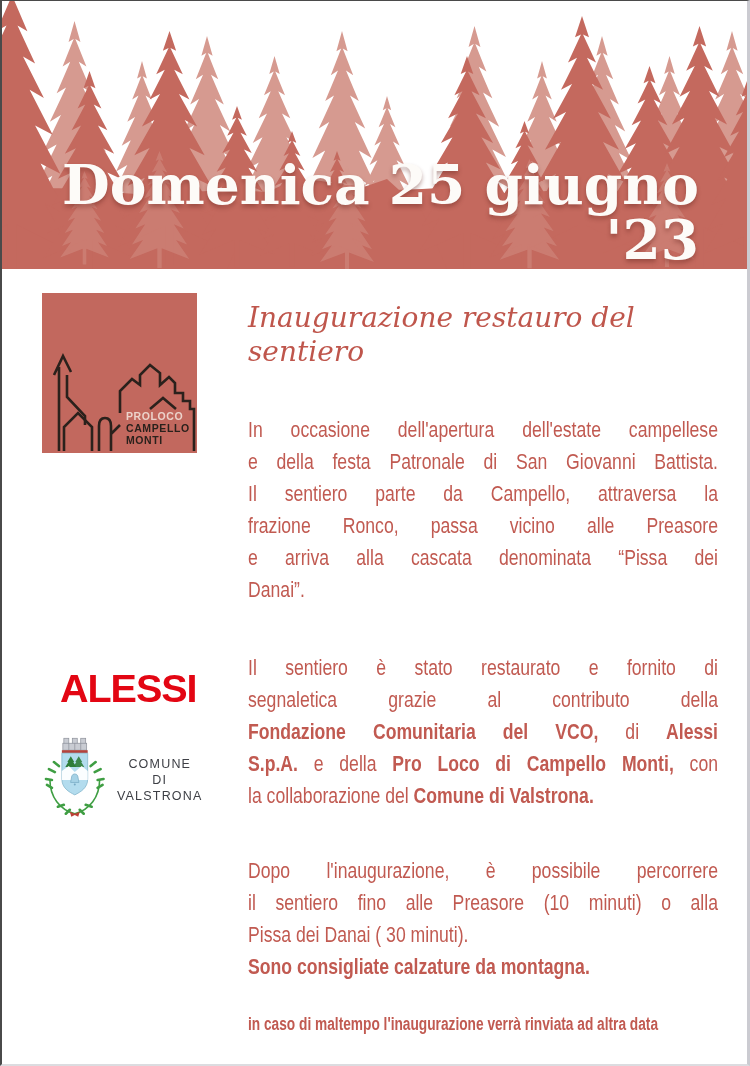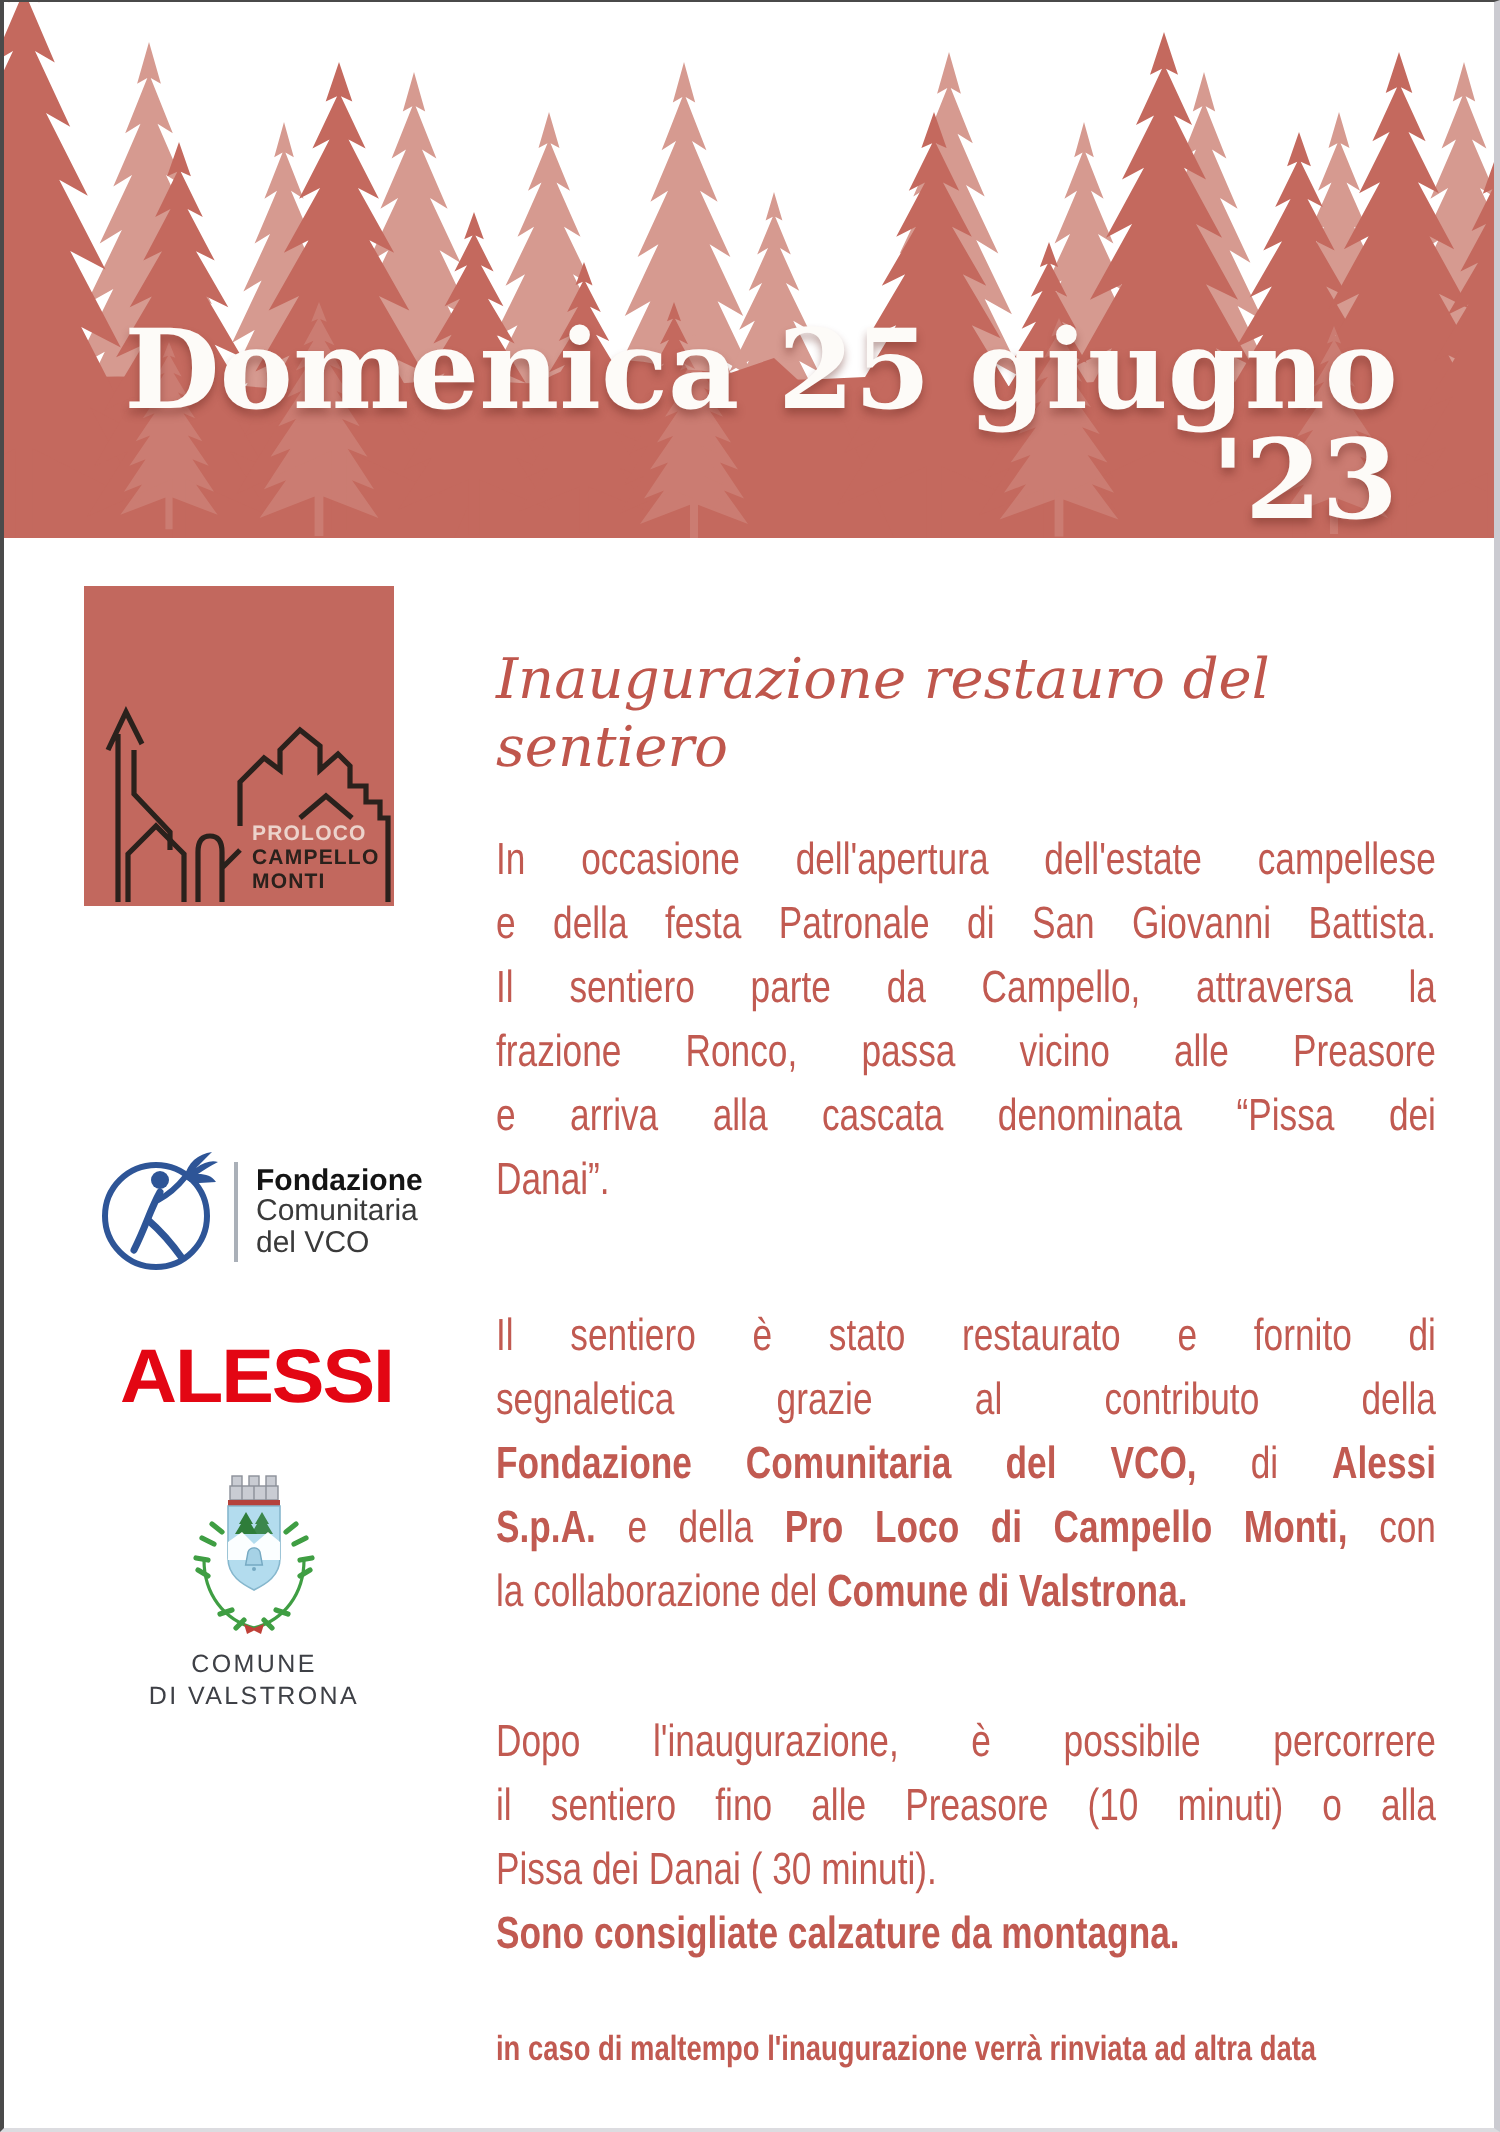--- a/index.html
+++ b/index.html
@@ -17,21 +17,21 @@
     font-family:"DejaVu Serif","Liberation Serif",serif;font-weight:700;
     text-shadow:0 3px 4px rgba(98,34,27,.40);line-height:1;
   }
   .date1{font-size:55px;}
   .date2{font-size:48px;margin-top:9px;}
   
   .proloco{position:absolute;left:40px;top:292px;width:155px;height:160px;display:block;}
   
   .titleblock{position:absolute;left:246px;top:300px;width:470px;color:#bf564c;
     font-family:"DejaVu Serif","Liberation Serif",serif;font-style:italic;}
-  .title1{font-size:28px;line-height:34px;font-weight:400;margin-top:22px;}
+  .title1{font-size:28px;line-height:34px;font-weight:400;}
   .title2{font-size:40px;line-height:48px;font-weight:700;margin-top:4px;}
   
   .para{position:absolute;left:246px;width:600px;transform:scaleX(0.7833);transform-origin:0 0;
     font-size:22.5px;line-height:32px;color:#c15a51;}
   .para .line{text-align:left;}
   .para .line.just{text-align:justify;text-align-last:justify;-moz-text-align-last:justify;}
   .para .b{font-weight:700;}
   .p1{top:413px;} .p2{top:651px;} .p3{top:854px;}
   .note{position:absolute;left:246px;top:1012px;width:600px;transform:scaleX(0.7833);
     transform-origin:0 0;font-size:17.5px;font-weight:700;color:#c15a51;line-height:22px;}
@@ -39,21 +39,21 @@
   .fondazione{position:absolute;left:46px;top:574px;display:flex;align-items:center;}
   .fond-icon{width:62px;height:62px;display:block;flex:0 0 auto;}
   .fond-div{width:2px;height:50px;background:#aab0b8;margin:0 9px 0 7px;}
   .fond-text{font-size:15px;line-height:15.5px;color:#3a3a3a;}
   .fond-text .l1{font-weight:700;color:#141414;}
   
   .alessi{position:absolute;left:58px;top:667px;font-size:38px;font-weight:700;
     letter-spacing:-1px;color:#e30613;transform:scaleX(1.04);transform-origin:0 0;}
   
   .comune{position:absolute;left:40px;top:734px;width:170px;display:flex;
-    flex-direction:column;align-items:center;}
+    flex-direction:row;align-items:center;}
   .crest{width:66px;height:84px;display:block;}
   .comune-text{margin-top:5px;text-align:center;font-size:12.5px;line-height:16px;
     letter-spacing:1.2px;color:#3e4046;}
 </style>
 </head>
 <body>
 
 <div class="page">
 
   <svg class="forest" viewBox="0 0 748 268" aria-hidden="true">
@@ -143,36 +143,20 @@
       <div class="line just"><span class="b">S.p.A.</span><span> e della </span><span class="b">Pro Loco di Campello Monti,</span><span> con</span></div>
       <div class="line"><span>la collaborazione del </span><span class="b">Comune di Valstrona.</span></div>
     </div>
   <div class="para p3">
       <div class="line just"><span>Dopo l'inaugurazione, è possibile percorrere</span></div>
       <div class="line just"><span>il sentiero fino alle Preasore (10 minuti) o alla</span></div>
       <div class="line"><span>Pissa dei Danai ( 30 minuti).</span></div>
       <div class="line"><span class="b">Sono consigliate calzature da montagna.</span></div>
     </div>
 
-  <div class="fondazione">
-    <svg class="fond-icon" viewBox="0 0 62 62">
-      <circle cx="30" cy="33" r="25.5" fill="none" stroke="#2e5597" stroke-width="3"></circle>
-      <circle cx="32" cy="15" r="4.5" fill="#2e5597"></circle>
-      <path d="M32,21 C27,30 25,38 19,50" fill="none" stroke="#2e5597" stroke-width="3.5" stroke-linecap="round"></path>
-      <path d="M26,35 C33,41 38,47 43,54" fill="none" stroke="#2e5597" stroke-width="3.5" stroke-linecap="round"></path>
-      <path d="M31,25 C37,22 41,18 45,13" fill="none" stroke="#2e5597" stroke-width="3" stroke-linecap="round"></path>
-      <path d="M44,14 C46,6 51,2 58,1 C54,5 52,7 50,9 C54,6 58,5 61,6 C57,8 54,10 51,12 C55,12 58,13 60,16 C56,16 52,17 47,16 Z" fill="#2e5597"></path>
-    </svg>
-    <div class="fond-div"></div>
-    <div class="fond-text">
-      <div class="l1">Fondazione</div>
-      <div>Comunitaria</div>
-      <div>del VCO</div>
-    </div>
-  </div>
 
   <div class="alessi">ALESSI</div>
 
   <div class="comune">
     <svg class="crest" viewBox="0 0 66 84">
 
       <g>
         <rect x="22" y="3" width="5" height="6" fill="#c9ccd3" stroke="#8c9099" stroke-width="0.7"></rect>
         <rect x="30.5" y="3" width="5" height="6" fill="#c9ccd3" stroke="#8c9099" stroke-width="0.7"></rect>
         <rect x="39" y="3" width="5" height="6" fill="#c9ccd3" stroke="#8c9099" stroke-width="0.7"></rect>

